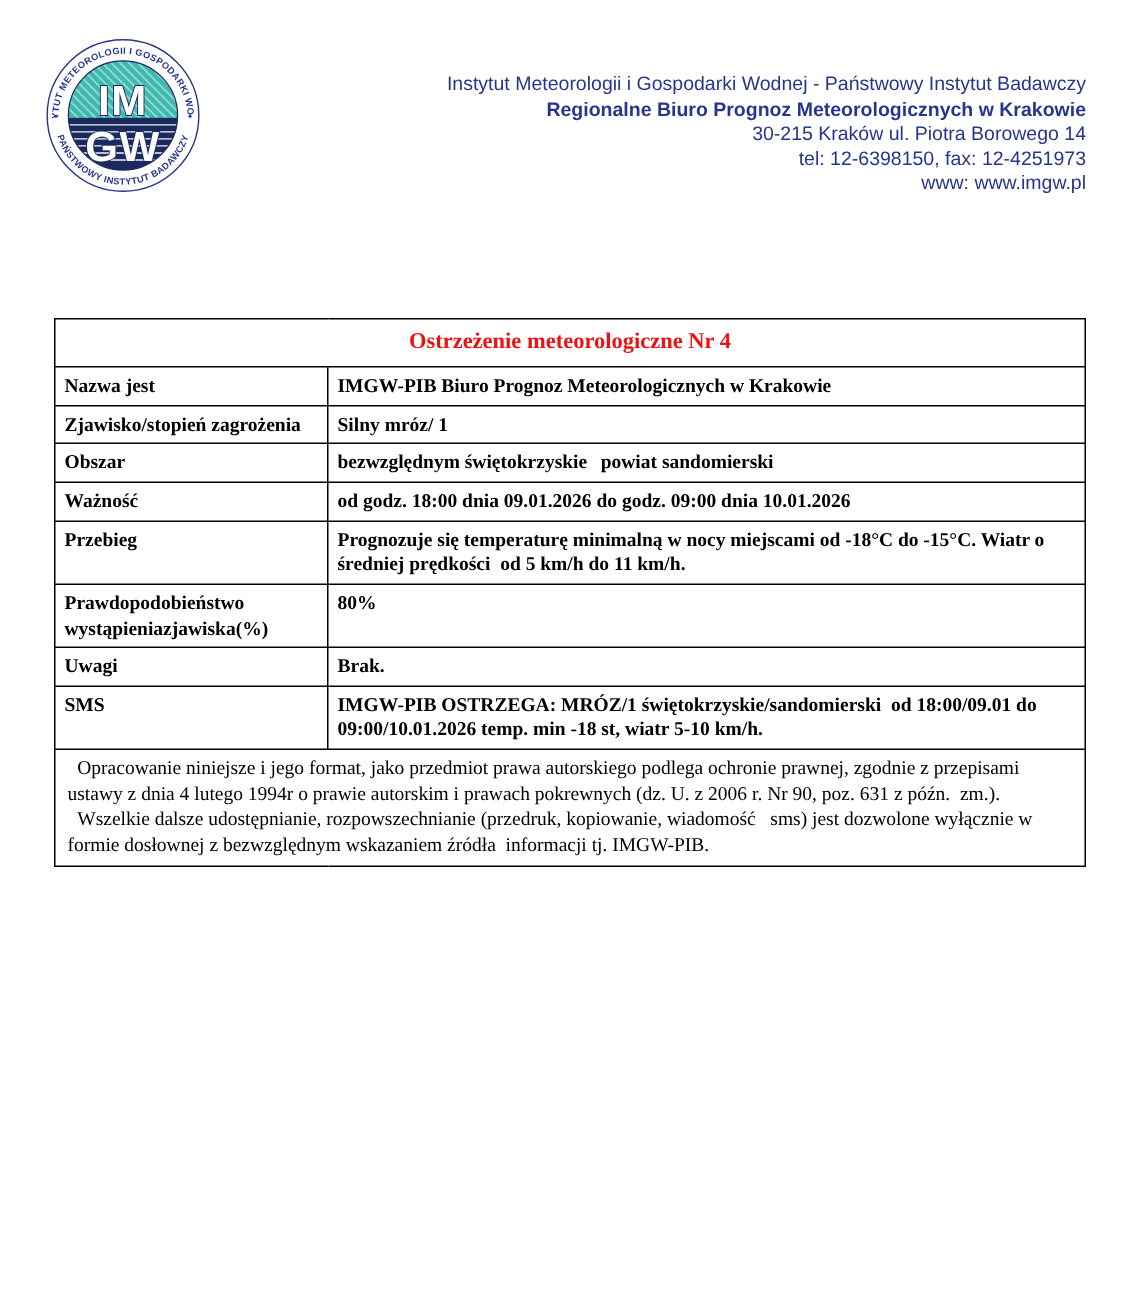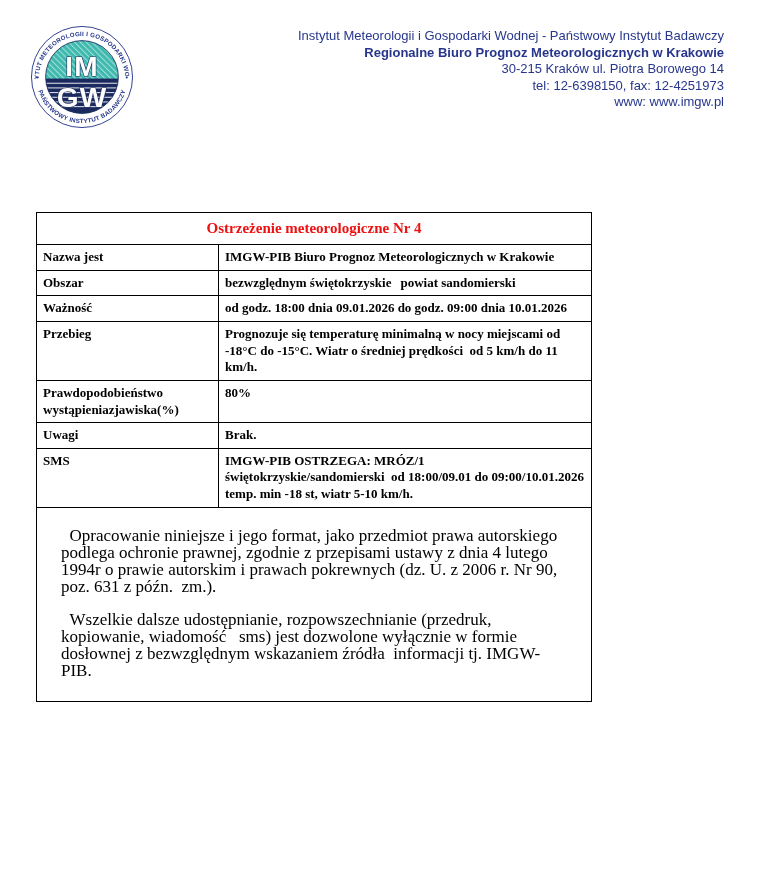--- a/index.html
+++ b/index.html
@@ -9,45 +9,45 @@
   }
   
   .logo-wrap{position:absolute;left:30px;top:25px;width:104px;height:104px;}
   .logo-wrap svg{width:100%;height:100%;display:block;}
   .logo-ring-text{font-family:"Liberation Sans",sans-serif;font-size:5.9px;font-weight:bold;
     letter-spacing:.25px;fill:#27368c;}
   .logo-mono{font-family:"Liberation Sans",sans-serif;font-weight:bold;font-size:27px;
     fill:#ffffff;stroke:#1b2a5e;stroke-width:1.2;paint-order:stroke;text-anchor:middle;
     letter-spacing:1px;}
   .address{
-    position:absolute;top:28px;right:33px;text-align:right;
+    position:absolute;top:48px;right:33px;text-align:right;
     font-family:"Liberation Sans",sans-serif;font-size:13px;line-height:16.5px;
     color:#27368c;
   }
   .address .bold{font-weight:bold;}
   
   table.warning{
-    position:absolute;left:36px;top:212px;width:556px;
+    position:absolute;left:36px;top:212px;width:688px;
     border-collapse:collapse;table-layout:fixed;
     font-family:"Liberation Serif",serif;font-size:13px;
   }
   table.warning td{
     border:1px solid #000;padding:4px 6px;vertical-align:top;line-height:1.28;
   }
   col.c-label{width:182px;}
   tr.title-row td{
     text-align:center;font-weight:bold;font-size:15px;color:#ed1111;
     padding:6px 4px;height:16px;vertical-align:middle;
   }
   td.lbl{font-weight:bold;}
   td.val span{white-space:pre-wrap;font-weight:bold;}
   .vb{font-weight:bold;margin-left:9px;}
   .vb:empty{display:none;}
   tr.footer-row td{padding:3px 8px 6px 8px;}
-  tr.footer-row p{margin:16px;white-space:pre-wrap;line-height:17px;font-size:17px;}
+  tr.footer-row p{margin:0;white-space:pre-wrap;line-height:17px;font-size:13px;}
 </style>
 </head>
 <body>
 
 <div>
 
   <div class="logo-wrap">
     <svg viewBox="0 0 100 100">
       <defs>
         <clipPath id="disc">
@@ -103,20 +103,24 @@
     <tbody>
       <tr class="title-row">
         <td colspan="2">Ostrzeżenie meteorologiczne Nr 4</td>
       </tr>
 
       <tr>
         <td class="lbl">Nazwa jest</td>
         <td class="val"><span>IMGW-PIB Biuro Prognoz Meteorologicznych w Krakowie</span></td>
       </tr>
 
+      <tr>
+        <td class="lbl">Zjawisko/stopień zagrożenia</td>
+        <td class="val"><span>Silny mróz/ 1</span></td>
+      </tr>
 
       <tr>
         <td class="lbl">Obszar</td>
         <td class="val"><span>bezwzględnym świętokrzyskie</span><span class="vb">powiat sandomierski</span></td>
       </tr>
 
       <tr>
         <td class="lbl">Ważność</td>
         <td class="val"><span>od godz. 18:00 dnia 09.01.2026 do godz. 09:00 dnia 10.01.2026</span></td>
       </tr>

